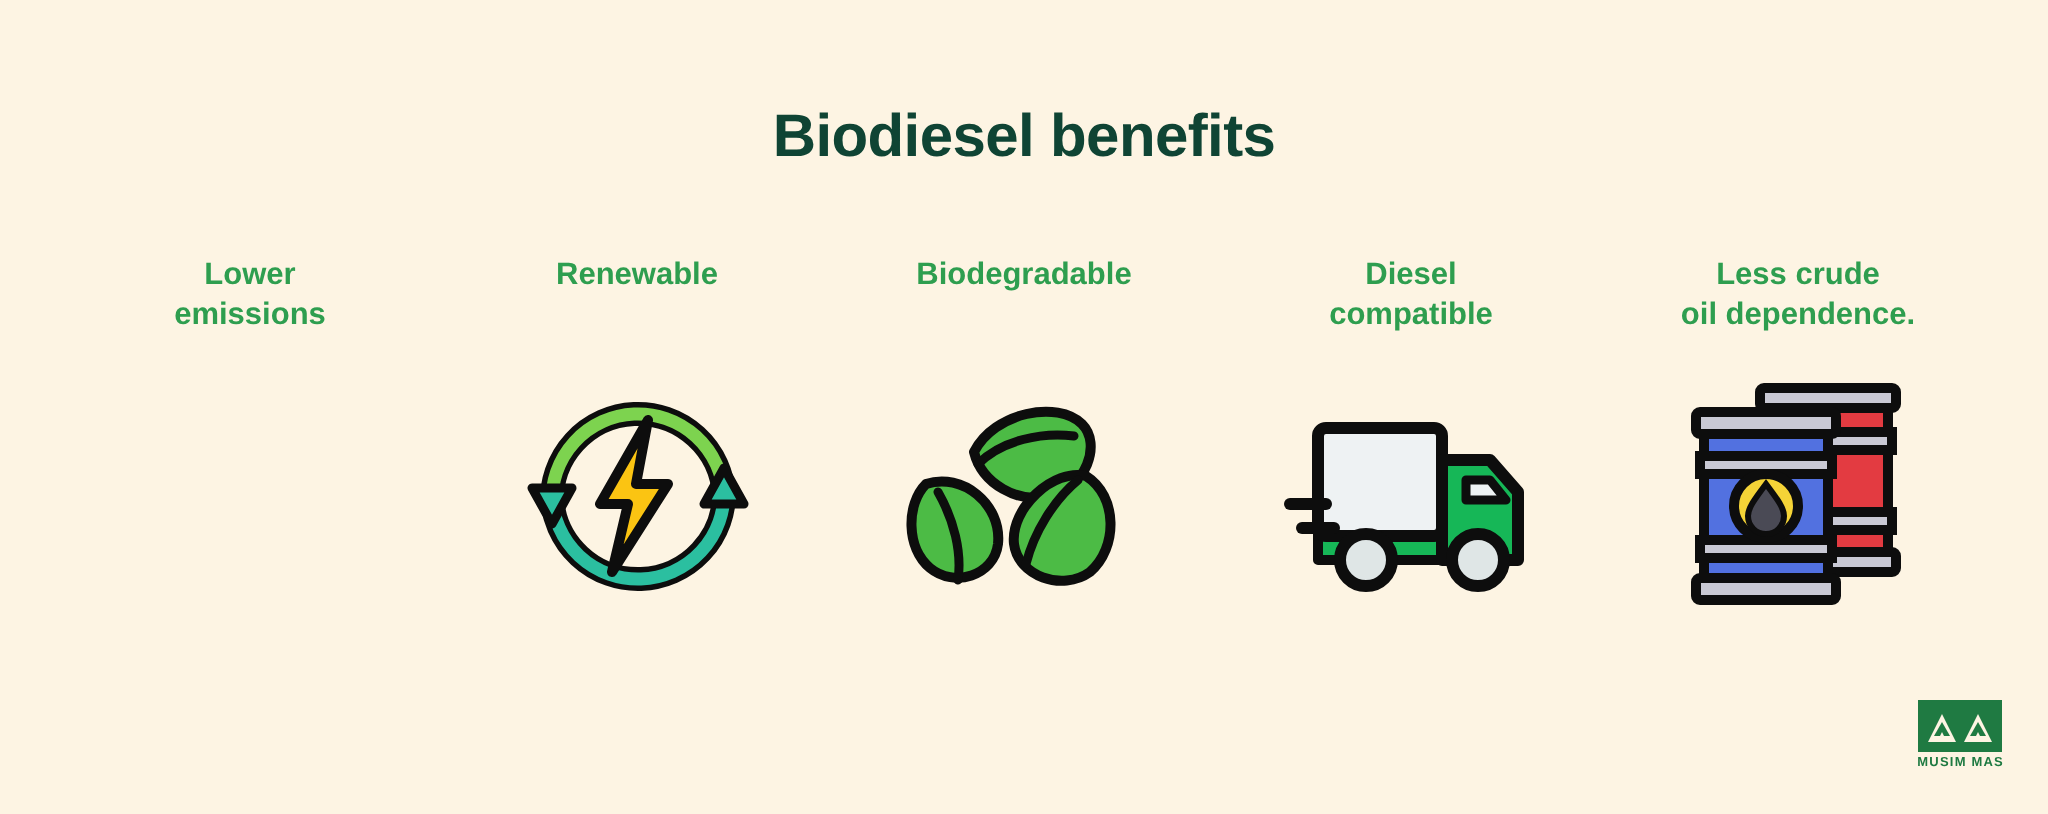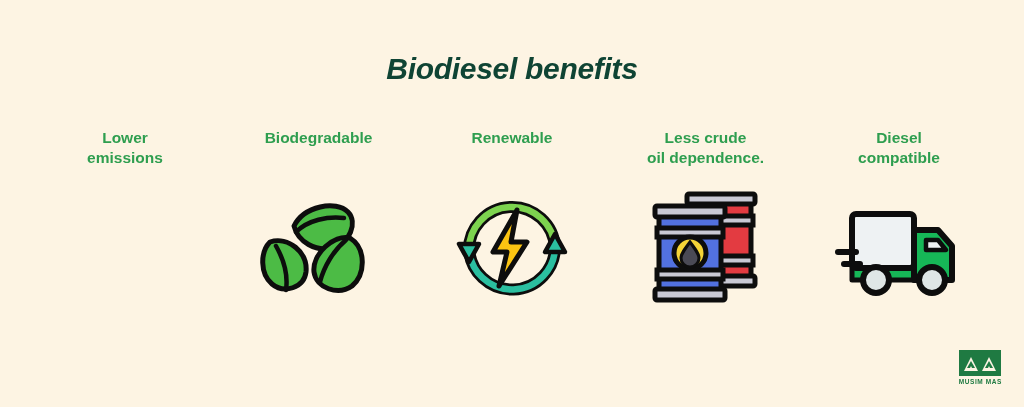--- a/index.html
+++ b/index.html
@@ -23,21 +23,20 @@
   .page-title {
     position: absolute;
     top: 52px;
     left: 0;
     width: 1024px;
     text-align: center;
     font-size: 30px;
     font-weight: bold;
     color: #0f4434;
     letter-spacing: -0.3px;
-    font-style: italic;
   }
   .benefits-row {
     position: absolute;
     top: 128px;
     left: 30px;
     width: 964px;
     display: flex;
     align-items: flex-start;
     justify-content: space-between;
   }
@@ -93,20 +92,39 @@
   <div class="page-title">Biodiesel benefits</div>
 
   <div class="benefits-row">
 
     <div class="benefit-col">
       <div class="benefit-label">Lower
 emissions</div>
     </div>
 
     <div class="benefit-col">
+      <div class="benefit-label">Renewable</div>
+      <div class="benefit-icon">
+        <svg viewBox="0 0 130 115" width="130" height="115" aria-hidden="true">
+
+          <path d="M22 62 A43 43 0 0 1 108 58" fill="none" stroke="#0d0d0d" stroke-width="12" stroke-linecap="butt"></path>
+          <path d="M22 62 A43 43 0 0 1 108 58" fill="none" stroke="#7dd34f" stroke-width="6.5" stroke-linecap="butt"></path>
+
+          <path d="M108 55 A43 43 0 0 1 22 58" fill="none" stroke="#0d0d0d" stroke-width="12" stroke-linecap="butt"></path>
+          <path d="M108 55 A43 43 0 0 1 22 58" fill="none" stroke="#2bbfa0" stroke-width="6.5" stroke-linecap="butt"></path>
+
+          <path d="M12 54 L32 54 L22 72 Z" fill="#2bbfa0" stroke="#0d0d0d" stroke-width="4.5" stroke-linejoin="round"></path>
+          <path d="M98 62 L118 62 L108 44 Z" fill="#2bbfa0" stroke="#0d0d0d" stroke-width="4.5" stroke-linejoin="round"></path>
+
+          <path d="M70 20 L46 62 L60 62 L52 96 L80 52 L64 52 Z" fill="#fbc412" stroke="#0d0d0d" stroke-width="5" stroke-linejoin="round"></path>
+        </svg>
+      </div>
+    </div>
+
+    <div class="benefit-col">
       <div class="benefit-label">Biodegradable</div>
       <div class="benefit-icon">
         <svg viewBox="0 0 130 115" width="130" height="115" aria-hidden="true">
 
           <g>
             <path d="M40 36 C50 16 82 10 94 22 C104 32 96 54 78 58 C62 62 44 52 40 36 Z" fill="#4cbb45" stroke="#0d0d0d" stroke-width="5" stroke-linejoin="round"></path>
             <path d="M42 42 C54 30 74 26 90 28" fill="none" stroke="#0d0d0d" stroke-width="4.5" stroke-linecap="round"></path>
           </g>
 
           <g>
@@ -116,34 +134,40 @@
 
           <g>
             <path d="M96 48 C112 58 112 84 98 96 C84 106 62 98 60 82 C58 64 80 44 96 48 Z" fill="#4cbb45" stroke="#0d0d0d" stroke-width="5" stroke-linejoin="round"></path>
             <path d="M92 50 C80 60 70 76 66 92" fill="none" stroke="#0d0d0d" stroke-width="4.5" stroke-linecap="round"></path>
           </g>
         </svg>
       </div>
     </div>
 
     <div class="benefit-col">
-      <div class="benefit-label">Renewable</div>
-      <div class="benefit-icon">
-        <svg viewBox="0 0 130 115" width="130" height="115" aria-hidden="true">
-
-          <path d="M22 62 A43 43 0 0 1 108 58" fill="none" stroke="#0d0d0d" stroke-width="12" stroke-linecap="butt"></path>
-          <path d="M22 62 A43 43 0 0 1 108 58" fill="none" stroke="#7dd34f" stroke-width="6.5" stroke-linecap="butt"></path>
-
-          <path d="M108 55 A43 43 0 0 1 22 58" fill="none" stroke="#0d0d0d" stroke-width="12" stroke-linecap="butt"></path>
-          <path d="M108 55 A43 43 0 0 1 22 58" fill="none" stroke="#2bbfa0" stroke-width="6.5" stroke-linecap="butt"></path>
-
-          <path d="M12 54 L32 54 L22 72 Z" fill="#2bbfa0" stroke="#0d0d0d" stroke-width="4.5" stroke-linejoin="round"></path>
-          <path d="M98 62 L118 62 L108 44 Z" fill="#2bbfa0" stroke="#0d0d0d" stroke-width="4.5" stroke-linejoin="round"></path>
-
-          <path d="M70 20 L46 62 L60 62 L52 96 L80 52 L64 52 Z" fill="#fbc412" stroke="#0d0d0d" stroke-width="5" stroke-linejoin="round"></path>
+      <div class="benefit-label">Diesel
+compatible</div>
+      <div class="benefit-icon">
+        <svg viewBox="0 0 130 115" width="130" height="115" aria-hidden="true">
+
+          <path d="M18 76 L116 76 L116 90 L18 90 Z" fill="#16b757" stroke="#0d0d0d" stroke-width="5" stroke-linejoin="round"></path>
+
+          <rect x="18" y="24" width="62" height="54" rx="4" fill="#eef2f3" stroke="#0d0d0d" stroke-width="6"></rect>
+
+          <path d="M80 40 L104 40 L118 56 L118 90 L80 90 Z" fill="#16b757" stroke="#0d0d0d" stroke-width="6" stroke-linejoin="round"></path>
+
+          <path d="M92 50 L104 50 L112 60 L92 60 Z" fill="#eef2f3" stroke="#0d0d0d" stroke-width="4.5" stroke-linejoin="round"></path>
+
+          <circle cx="42" cy="90" r="13" fill="#dfe6e6" stroke="#0d0d0d" stroke-width="6"></circle>
+          <circle cx="98" cy="90" r="13" fill="#dfe6e6" stroke="#0d0d0d" stroke-width="6"></circle>
+
+          <g stroke="#0d0d0d" stroke-width="6" stroke-linecap="round">
+            <line x1="4" y1="62" x2="22" y2="62"></line>
+            <line x1="10" y1="74" x2="26" y2="74"></line>
+          </g>
         </svg>
       </div>
     </div>
 
     <div class="benefit-col">
       <div class="benefit-label">Less crude
 oil dependence.</div>
       <div class="benefit-icon">
         <svg viewBox="0 0 130 115" width="130" height="115" aria-hidden="true">
 
@@ -157,45 +181,20 @@
 
           <g>
             <rect x="18" y="20" width="62" height="88" rx="2" fill="#5271e0" stroke="#0d0d0d" stroke-width="5"></rect>
             <rect x="14" y="16" width="70" height="11" rx="2" fill="#c9c9d4" stroke="#0d0d0d" stroke-width="5"></rect>
             <rect x="16" y="38" width="66" height="9" fill="#c9c9d4" stroke="#0d0d0d" stroke-width="5"></rect>
             <rect x="16" y="80" width="66" height="9" fill="#c9c9d4" stroke="#0d0d0d" stroke-width="5"></rect>
             <rect x="14" y="99" width="70" height="11" rx="2" fill="#c9c9d4" stroke="#0d0d0d" stroke-width="5"></rect>
 
             <circle cx="49" cy="63" r="16" fill="#f5d437" stroke="#0d0d0d" stroke-width="5"></circle>
             <path d="M49 52 C55 60 58 64 58 68 C58 73 54 77 49 77 C44 77 40 73 40 68 C40 64 43 60 49 52 Z" fill="#4a4a55" stroke="#0d0d0d" stroke-width="3"></path>
-          </g>
-        </svg>
-      </div>
-    </div>
-
-    <div class="benefit-col">
-      <div class="benefit-label">Diesel
-compatible</div>
-      <div class="benefit-icon">
-        <svg viewBox="0 0 130 115" width="130" height="115" aria-hidden="true">
-
-          <path d="M18 76 L116 76 L116 90 L18 90 Z" fill="#16b757" stroke="#0d0d0d" stroke-width="5" stroke-linejoin="round"></path>
-
-          <rect x="18" y="24" width="62" height="54" rx="4" fill="#eef2f3" stroke="#0d0d0d" stroke-width="6"></rect>
-
-          <path d="M80 40 L104 40 L118 56 L118 90 L80 90 Z" fill="#16b757" stroke="#0d0d0d" stroke-width="6" stroke-linejoin="round"></path>
-
-          <path d="M92 50 L104 50 L112 60 L92 60 Z" fill="#eef2f3" stroke="#0d0d0d" stroke-width="4.5" stroke-linejoin="round"></path>
-
-          <circle cx="42" cy="90" r="13" fill="#dfe6e6" stroke="#0d0d0d" stroke-width="6"></circle>
-          <circle cx="98" cy="90" r="13" fill="#dfe6e6" stroke="#0d0d0d" stroke-width="6"></circle>
-
-          <g stroke="#0d0d0d" stroke-width="6" stroke-linecap="round">
-            <line x1="4" y1="62" x2="22" y2="62"></line>
-            <line x1="10" y1="74" x2="26" y2="74"></line>
           </g>
         </svg>
       </div>
     </div>
 
   </div>
 
   <div class="logo-wrap">
     <svg class="logo-mark" viewBox="0 0 42 26">
       <rect x="0" y="0" width="42" height="26" fill="#1f7a42"></rect>

